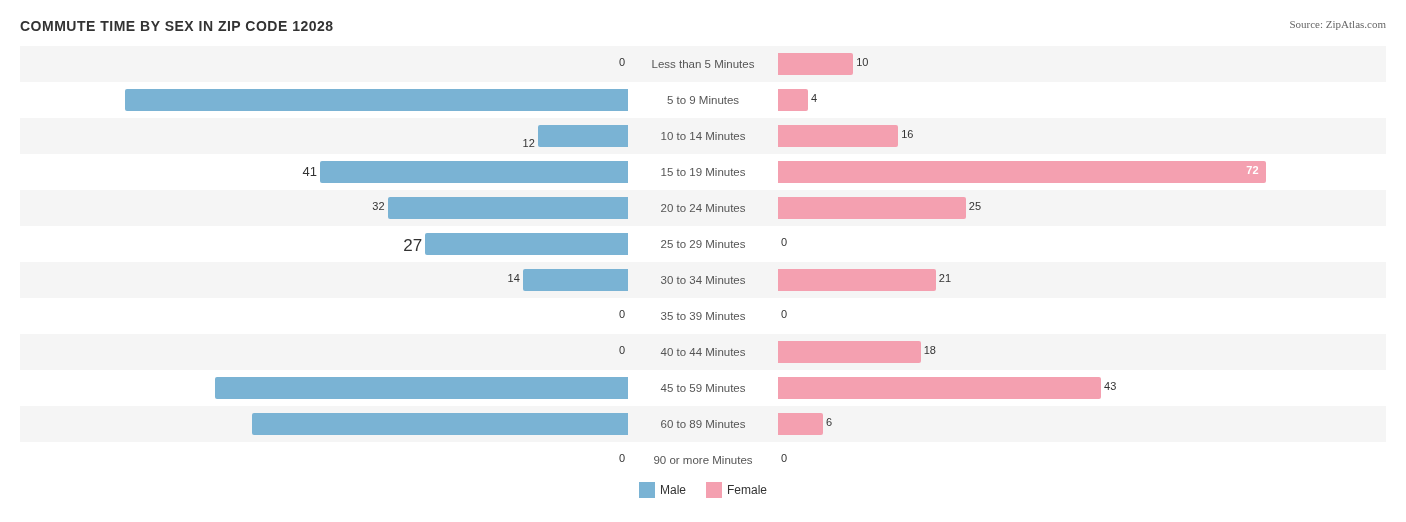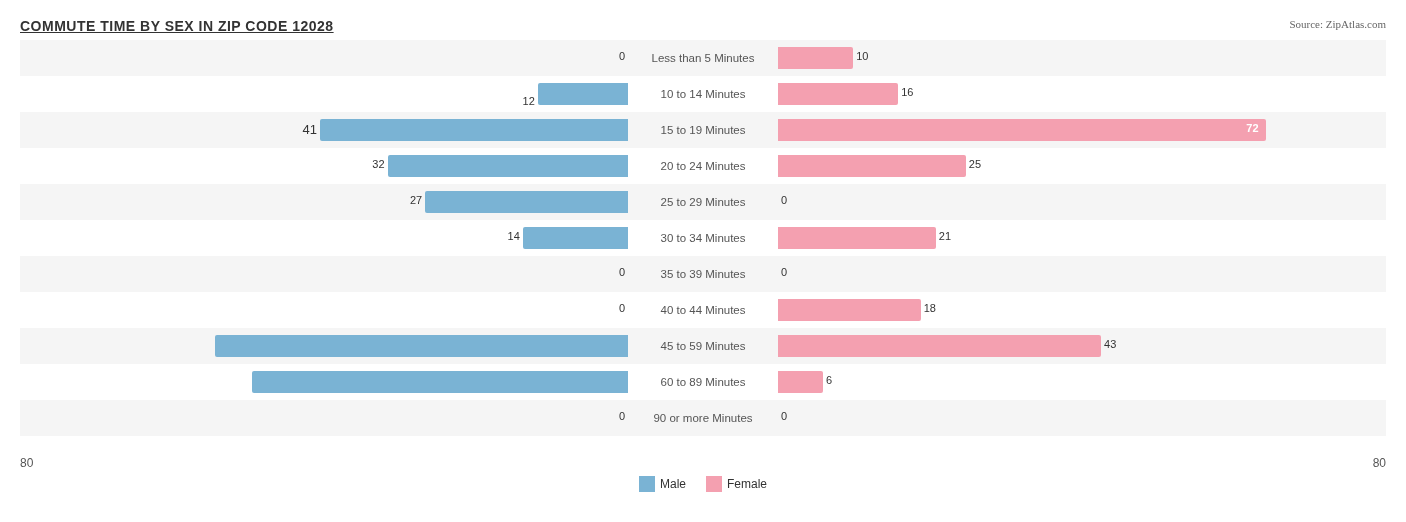--- a/index.html
+++ b/index.html
@@ -15,22 +15,21 @@
       height: 522px;
       padding: 18px 20px 40px 20px;
       position: relative;
     }
     .chart-title {
       font-size: 14px;
       font-weight: bold;
       color: #333;
       text-transform: uppercase;
       letter-spacing: 0.5px;
-      margin-bottom: 6px;
-      text-decoration: underline;
+      margin-bottom: 12px;
     }
     .source {
       position: absolute;
       top: 18px;
       right: 20px;
       font-size: 11px;
       color: #666;
       font-family: Liberation Serif, serif;
     }
     .chart-area {
@@ -99,20 +98,27 @@
 
   <div id="chart-area" class="chart-area">
 
   <div class="row" style="position: relative; height: 36px;">
         <div class="label-center">Less than 5 Minutes</div>
         <div style="position: absolute; top: 10px; font-size: 11px; color: rgb(51, 51, 51); right: calc(50% + 78px);">0</div>
         <div style="position: absolute; height: 22px; top: 7px; background: rgb(244, 160, 176); border-radius: 0px 2px 2px 0px; left: calc(50% + 75px); width: 5.5%;"></div>
         <div style="position: absolute; top: 10px; font-size: 11px; white-space: nowrap; left: calc(55.5% + 78px); color: rgb(51, 51, 51);">10</div>
       </div>
       <div class="row" style="position: relative; height: 36px;">
+        <div class="label-center">5 to 9 Minutes</div>
+        <div style="position: absolute; top: 10px; font-size: 11px; white-space: nowrap; color: rgb(255, 255, 255); right: calc(50% + 79px); font-weight: bold; left: auto;">67</div>
+        <div style="position: absolute; height: 22px; top: 7px; background: rgb(122, 179, 212); border-radius: 2px 0px 0px 2px; right: calc(50% + 75px); width: 36.85%;"></div>
+        <div style="position: absolute; height: 22px; top: 7px; background: rgb(244, 160, 176); border-radius: 0px 2px 2px 0px; left: calc(50% + 75px); width: 2.2%;"></div>
+        <div style="position: absolute; top: 10px; font-size: 11px; white-space: nowrap; left: calc(52.2% + 78px); color: rgb(51, 51, 51);">4</div>
+      </div>
+      <div class="row" style="position: relative; height: 36px;">
         <div class="label-center">10 to 14 Minutes</div>
         <div style="position: absolute; top: 19px; font-size: 11px; white-space: nowrap; color: rgb(51, 51, 51); right: calc(56.6% + 78px);">12</div>
         <div style="position: absolute; height: 22px; top: 7px; background: rgb(122, 179, 212); border-radius: 2px 0px 0px 2px; right: calc(50% + 75px); width: 6.6%;"></div>
         <div style="position: absolute; height: 22px; top: 7px; background: rgb(244, 160, 176); border-radius: 0px 2px 2px 0px; left: calc(50% + 75px); width: 8.8%;"></div>
         <div style="position: absolute; top: 10px; font-size: 11px; white-space: nowrap; left: calc(58.8% + 78px); color: rgb(51, 51, 51);">16</div>
       </div>
       <div class="row" style="position: relative; height: 36px;">
         <div class="label-center">15 to 19 Minutes</div>
         <div style="position: absolute; top: 10px; font-size: 13px; white-space: nowrap; color: rgb(51, 51, 51); right: calc(72.55% + 78px);">41</div>
         <div style="position: absolute; height: 22px; top: 7px; background: rgb(122, 179, 212); border-radius: 2px 0px 0px 2px; right: calc(50% + 75px); width: 22.55%;"></div>
@@ -121,21 +127,21 @@
       </div>
       <div class="row" style="position: relative; height: 36px;">
         <div class="label-center">20 to 24 Minutes</div>
         <div style="position: absolute; top: 10px; font-size: 11px; white-space: nowrap; color: rgb(51, 51, 51); right: calc(67.6% + 78px);">32</div>
         <div style="position: absolute; height: 22px; top: 7px; background: rgb(122, 179, 212); border-radius: 2px 0px 0px 2px; right: calc(50% + 75px); width: 17.6%;"></div>
         <div style="position: absolute; height: 22px; top: 7px; background: rgb(244, 160, 176); border-radius: 0px 2px 2px 0px; left: calc(50% + 75px); width: 13.75%;"></div>
         <div style="position: absolute; top: 10px; font-size: 11px; white-space: nowrap; left: calc(63.75% + 78px); color: rgb(51, 51, 51);">25</div>
       </div>
       <div class="row" style="position: relative; height: 36px;">
         <div class="label-center">25 to 29 Minutes</div>
-        <div style="position: absolute; top: 10px; font-size: 11px; white-space: nowrap; color: rgb(51, 51, 51); right: calc(64.85% + 78px);">27</div>
+        <div style="position: absolute; top: 10px; font-size: 17px; white-space: nowrap; color: rgb(51, 51, 51); right: calc(64.85% + 78px);">27</div>
         <div style="position: absolute; height: 22px; top: 7px; background: rgb(122, 179, 212); border-radius: 2px 0px 0px 2px; right: calc(50% + 75px); width: 14.85%;"></div>
         <div style="position: absolute; top: 10px; font-size: 11px; color: rgb(51, 51, 51); left: calc(50% + 78px);">0</div>
       </div>
       <div class="row" style="position: relative; height: 36px;">
         <div class="label-center">30 to 34 Minutes</div>
         <div style="position: absolute; top: 10px; font-size: 11px; white-space: nowrap; color: rgb(51, 51, 51); right: calc(57.7% + 78px);">14</div>
         <div style="position: absolute; height: 22px; top: 7px; background: rgb(122, 179, 212); border-radius: 2px 0px 0px 2px; right: calc(50% + 75px); width: 7.7%;"></div>
         <div style="position: absolute; height: 22px; top: 7px; background: rgb(244, 160, 176); border-radius: 0px 2px 2px 0px; left: calc(50% + 75px); width: 11.55%;"></div>
         <div style="position: absolute; top: 10px; font-size: 11px; white-space: nowrap; left: calc(61.55% + 78px); color: rgb(51, 51, 51);">21</div>
       </div>

